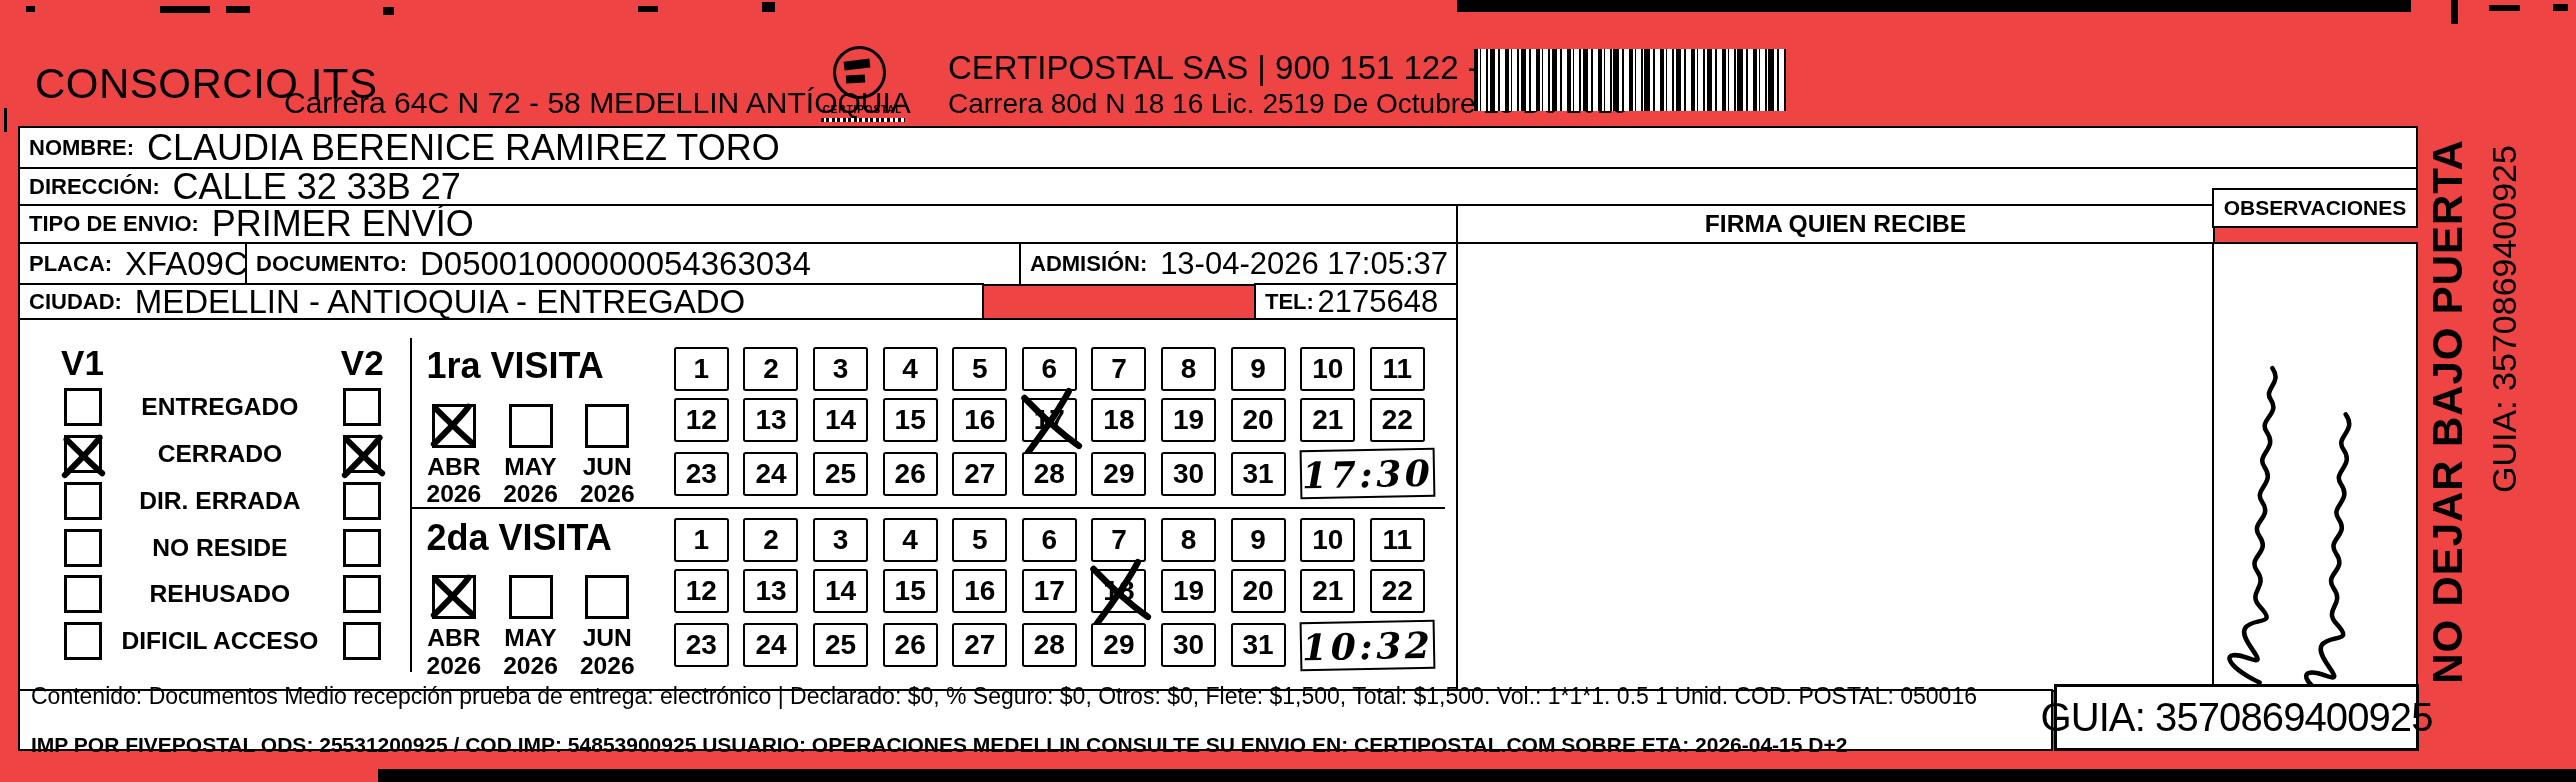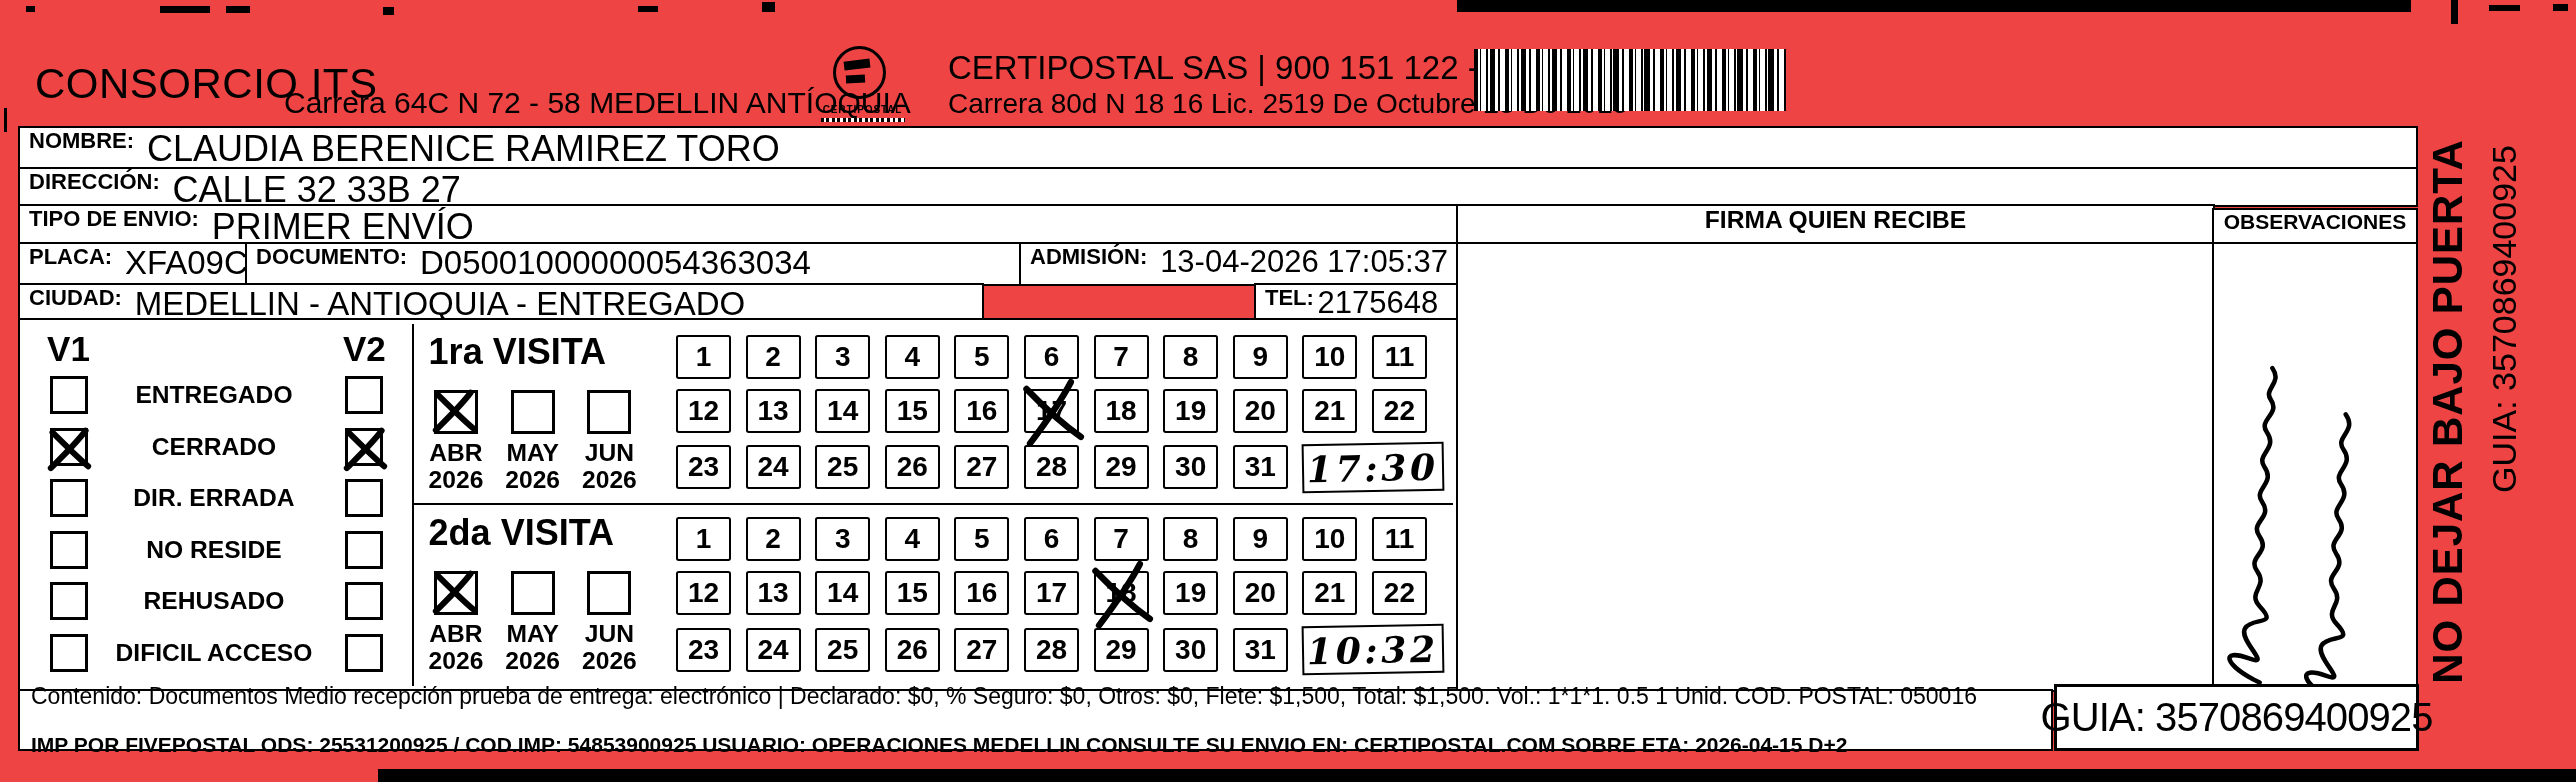--- a/index.html
+++ b/index.html
@@ -1,19 +1,19 @@
 <!DOCTYPE html>
 <html style="font-size:14.6px"><head>
 <meta charset="utf-8">
 <style>
   html,body{margin:0;padding:0;background:#fff}
   .page{position:relative;width:2576px;height:782px;background:#ef4444;font-family:"Liberation Sans",sans-serif;color:#000;overflow:hidden}
 
   
-  .box{position:absolute;border:2.7px solid #000;box-sizing:border-box;display:flex;padding:0 9px;background:#fff}
+  .box{position:absolute;border:2.7px solid #000;box-sizing:border-box;display:flex;align-items:center;padding:0 9px;background:#fff}
   .lbl{font-weight:700;font-size:22px;margin-right:12.8px;white-space:nowrap}
   .val{font-size:36px;white-space:nowrap}
   .val.md{font-size:33px}
   .val.sm{font-size:31px}
   .hdrbox{justify-content:center;font-weight:700}
 
   
   .ink{position:absolute;background:#000}
 
   
@@ -23,21 +23,21 @@
   .h36{font-size:33px}
   .h31{font-size:28px}
   .logo{position:absolute;left:833px;top:46px;width:53px;height:53px;border:3.6px solid #000;border-radius:50%;box-sizing:border-box}
   .logo::before{content:"";position:absolute;left:8.2px;top:11px;width:26.4px;height:9px;background:#000;transform:rotate(-7deg)}
   .logo::after{content:"";position:absolute;left:10px;top:25.5px;width:19px;height:8.2px;background:#000;transform:rotate(-3deg)}
   .logocap{position:absolute;left:817px;top:104px;width:91px;text-align:center;font-size:10px;font-weight:700;letter-spacing:0.9px;white-space:nowrap}
   .logodots{position:absolute;left:821px;top:118px;width:84px;height:3.6px;background:repeating-linear-gradient(90deg,#000 0 2.7px,#fff 2.7px 5.5px)}
   .barcode{position:absolute;left:1474px;top:49px;width:312px;height:62px;background:repeating-linear-gradient(90deg,#000 0 3.6px,#fff 3.6px 5.5px,#000 5.5px 7.3px,#fff 7.3px 12px,#000 12px 13.7px,#fff 13.7px 15.5px,#000 15.5px 21px,#fff 21px 24px,#000 24px 25.5px,#fff 25.5px 31px)}
 
   
-  #visits{padding:4px;align-items:flex-end}
+  #visits{padding:18px;align-items:flex-end}
   .vpanel{width:390px;height:100%;border-right:2.7px solid #000;box-sizing:border-box;display:grid;grid-template-columns:78px 1fr 88px;grid-template-rows:42px repeat(6,1fr);align-items:center;justify-items:center;padding:3.6px 3.6px 7.3px 5.5px}
   .vhead{font-weight:700;font-size:35px}
   .optlbl{font-weight:700;font-size:24.6px;white-space:nowrap}
   .cb{width:38px;height:38px;border:3.6px solid #000;box-sizing:border-box;position:relative;background:#fff}
   .xmk{position:absolute;left:-8.2px;top:-8.2px;width:51px;height:51px;fill:none;stroke:#000;stroke-width:7;stroke-linecap:round}
   .vright{flex:1;display:flex;flex-direction:column;height:100%}
   .vhalf{display:flex;height:184px;box-sizing:border-box}
   .vhalf.first{border-bottom:2.7px solid #000}
   .vlabel{width:253px;box-sizing:border-box;padding:7.3px 0 0 14.6px}
   .vtitle{font-weight:700;font-size:36px;white-space:nowrap}
@@ -300,21 +300,21 @@
               <div class="dcell">31</div>
               <div class="dtime">10:32</div>
             </div>
           </div>
       </section>
     </div>
   </div>
 
   <div class="box hdrbox firmahdr" style="left:1456px;top:204px;width:759px;height:40px">FIRMA QUIEN RECIBE</div>
   <div class="box" style="left:1456px;top:242px;width:759px;height:450px"></div>
-  <div class="box hdrbox obshdr" style="left:2212px;top:208px;width:206px;height:40px">OBSERVACIONES</div>
+  <div class="box hdrbox obshdr" style="left:2212px;top:188px;width:206px;height:40px">OBSERVACIONES</div>
   <div class="box" style="left:2212px;top:242px;width:206px;height:450px"></div>
   <svg class="signote" viewBox="0 0 400 170">
     <path d="M14 60 C26 18 44 10 38 44 C33 72 56 28 70 34 C84 40 78 70 96 46 C110 28 118 52 134 36 C148 22 156 48 172 32 C186 18 194 44 210 28 C222 16 232 40 248 24 C260 12 270 36 286 20 C298 8 308 32 322 18 C332 8 342 28 356 14"></path>
     <path d="M6 150 C20 104 40 96 34 130 C29 158 52 114 66 120 C80 126 74 156 92 132 C106 114 114 138 130 122 C144 108 152 134 168 118 C182 104 190 130 206 114 C218 102 228 126 244 110 C256 98 266 122 282 106 C294 94 304 118 320 102"></path>
   </svg>
 
   <div class="box footerbox" style="left:18px;top:689px;width:2035px;height:62px">
     <div class="f1">Contenido: Documentos Medio recepción prueba de entrega: electrónico | Declarado: $0, % Seguro: $0, Otros: $0, Flete: $1,500, Total: $1,500. Vol.: 1*1*1. 0.5  1 Unid. COD. POSTAL: 050016</div>
     <div class="f2">IMP POR FIVEPOSTAL ODS: 25531200925 / COD.IMP: 54853900925 USUARIO: OPERACIONES MEDELLIN CONSULTE SU ENVIO EN: CERTIPOSTAL.COM SOBRE ETA: 2026-04-15 D+2</div>
   </div>

